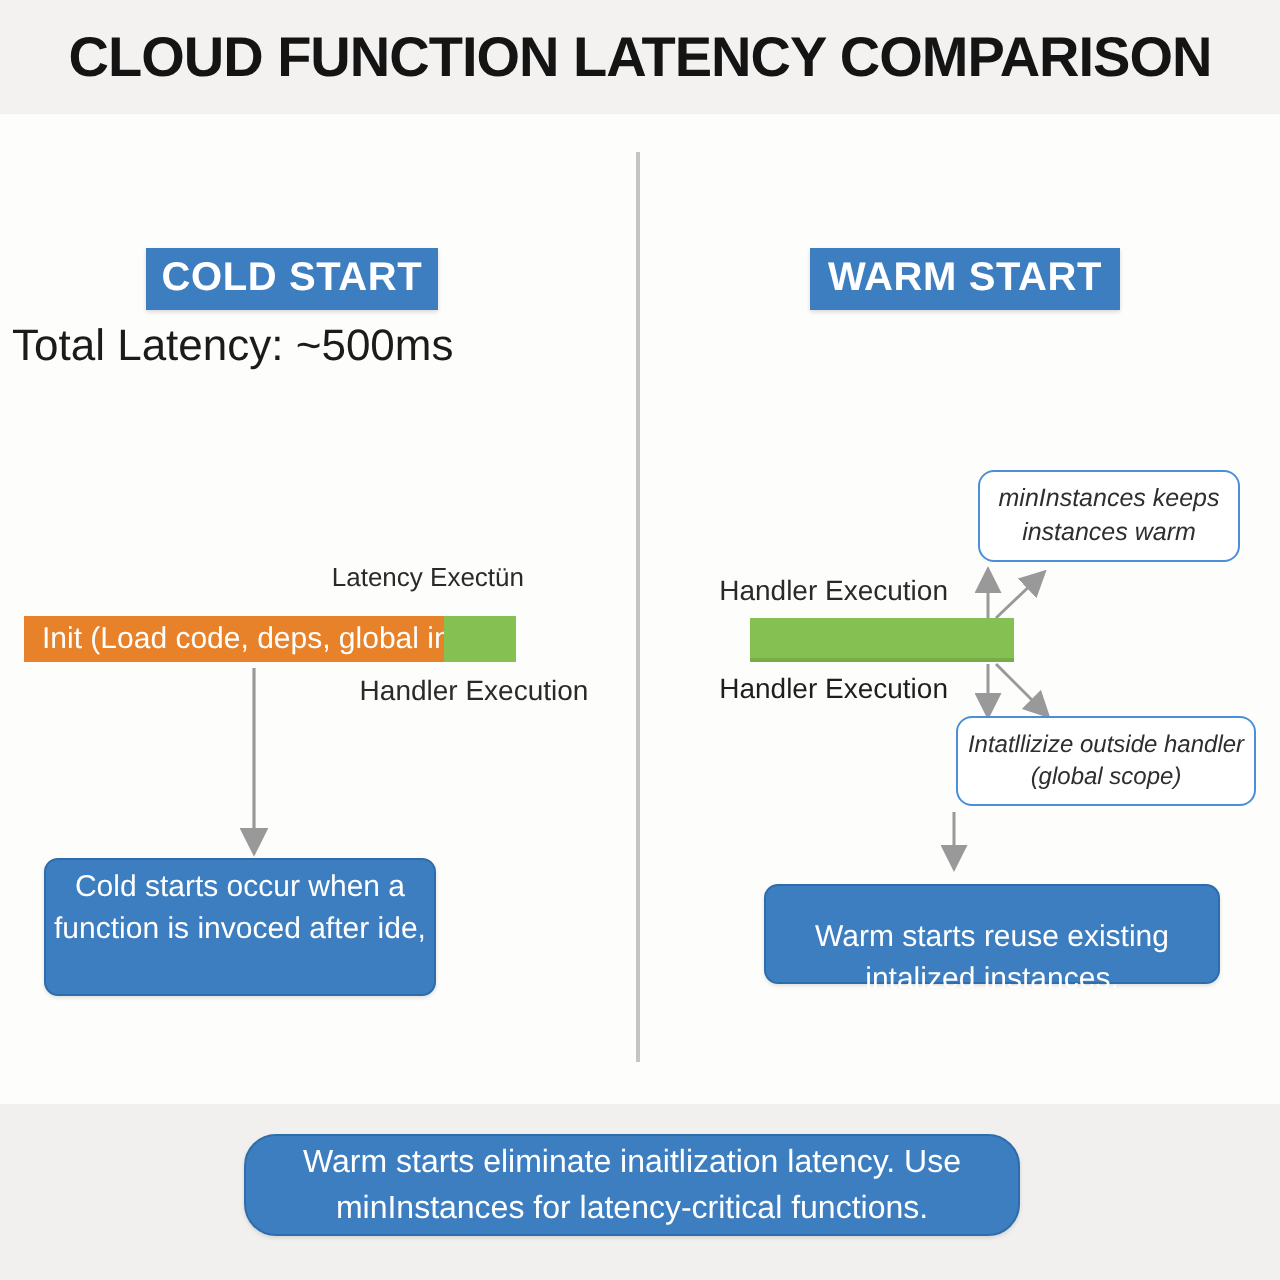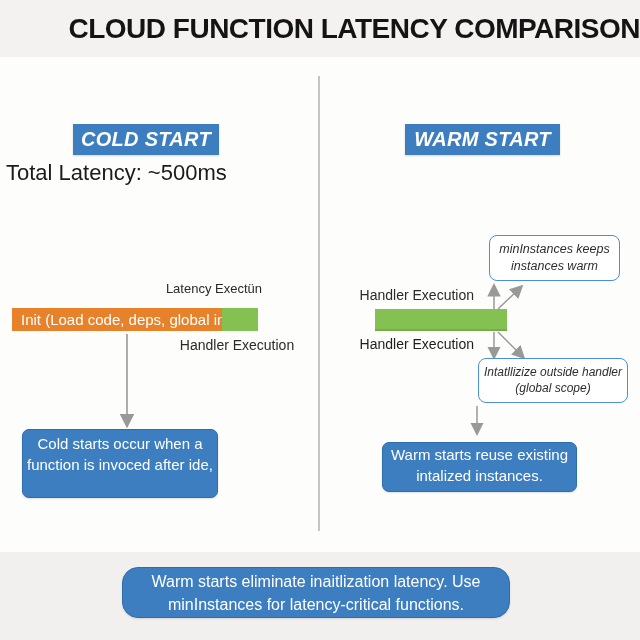--- a/index.html
+++ b/index.html
@@ -3,28 +3,28 @@
 <meta charset="utf-8">
 <style>
   html,body{margin:0;padding:0;}
   body{font-family:"Liberation Sans", sans-serif; background:#e9e8e6;}
   #stage{position:relative;width:640px;height:640px;overflow:hidden;background:#fdfdfc;}
 
   .bg-top{position:absolute;left:0;top:0;width:640px;height:57px;background:#f3f2f0;}
   .bg-main{position:absolute;left:0;top:57px;width:640px;height:495px;background:#fdfdfc;}
   .bg-bottom{position:absolute;left:0;top:552px;width:640px;height:88px;background:#f1f0ee;}
 
-  .title{position:absolute;left:0;top:13px;width:640px;text-align:right;
+  .title{position:absolute;left:0;top:13px;width:640px;text-align:center;
          font-size:28px;font-weight:bold;letter-spacing:-0.5px;color:#141414;}
 
   .divider{position:absolute;left:318px;top:76px;width:2px;height:455px;background:#c6c5c3;}
 
   .badge{position:absolute;height:31px;background:#3d7ec1;color:#fff;font-weight:bold;
          font-size:20px;text-align:center;line-height:31px;letter-spacing:0.3px;
-         box-shadow:0 1px 2px rgba(0,0,0,0.15);font-style:italic;}
+         box-shadow:0 1px 2px rgba(0,0,0,0.15);}
   .badge.cold{left:73px;top:124px;width:146px;}
   .badge.warm{left:405px;top:124px;width:155px;}
 
   .total{position:absolute;top:160px;width:280px;text-align:left;font-size:22px;color:#1b1b1b;}
   .total.cold{left:6px;}
   .total.warm{left:342px;}
 
   .lbl{position:absolute;color:#2a2a2a;}
   .lbl-cold-above{left:120px;top:281px;width:142px;text-align:right;font-size:13px;}
   .lbl-cold-below{left:167px;top:337px;width:140px;text-align:center;font-size:14px;}
@@ -40,21 +40,21 @@
            box-shadow:inset 0 -2px 0 rgba(0,0,0,0.10);}
 
   .callout{position:absolute;background:#fff;border:1.5px solid #4a90d8;border-radius:8px;
            text-align:center;color:#2e2e2e;box-sizing:border-box;font-style:italic;}
   .callout-top{left:489px;top:235px;width:131px;height:46px;font-size:12.5px;line-height:17px;padding-top:5px;}
   .callout-bottom{left:478px;top:358px;width:150px;height:45px;font-size:12px;line-height:16px;padding-top:5px;}
 
   .note{position:absolute;background:#3d7ec1;border:1px solid #2e6dab;border-radius:7px;
         color:#fff;text-align:center;box-sizing:border-box;box-shadow:0 1px 2px rgba(0,0,0,0.12);}
   .note-cold{left:22px;top:429px;width:196px;height:69px;font-size:15px;line-height:21px;padding-top:3px;}
-  .note-warm{left:382px;top:442px;width:195px;height:50px;font-size:15px;line-height:21px;padding-top:1px;}
+  .note-warm{left:382px;top:442px;width:228px;height:50px;font-size:15px;line-height:21px;padding-top:15px;}
 
   .footer{position:absolute;left:122px;top:567px;width:388px;height:51px;background:#3d7ec1;
           border:1px solid #2e6dab;border-radius:16px;color:#fff;text-align:center;
           font-size:16px;line-height:23px;padding-top:2px;box-sizing:border-box;
           box-shadow:0 1px 2px rgba(0,0,0,0.12);}
 
   svg.arrow{position:absolute;overflow:visible;}
   .a-cold-down{left:120px;top:334px;}
   .a-warm-fan{left:486px;top:283px;}
   .a-warm-down{left:470px;top:406px;}

